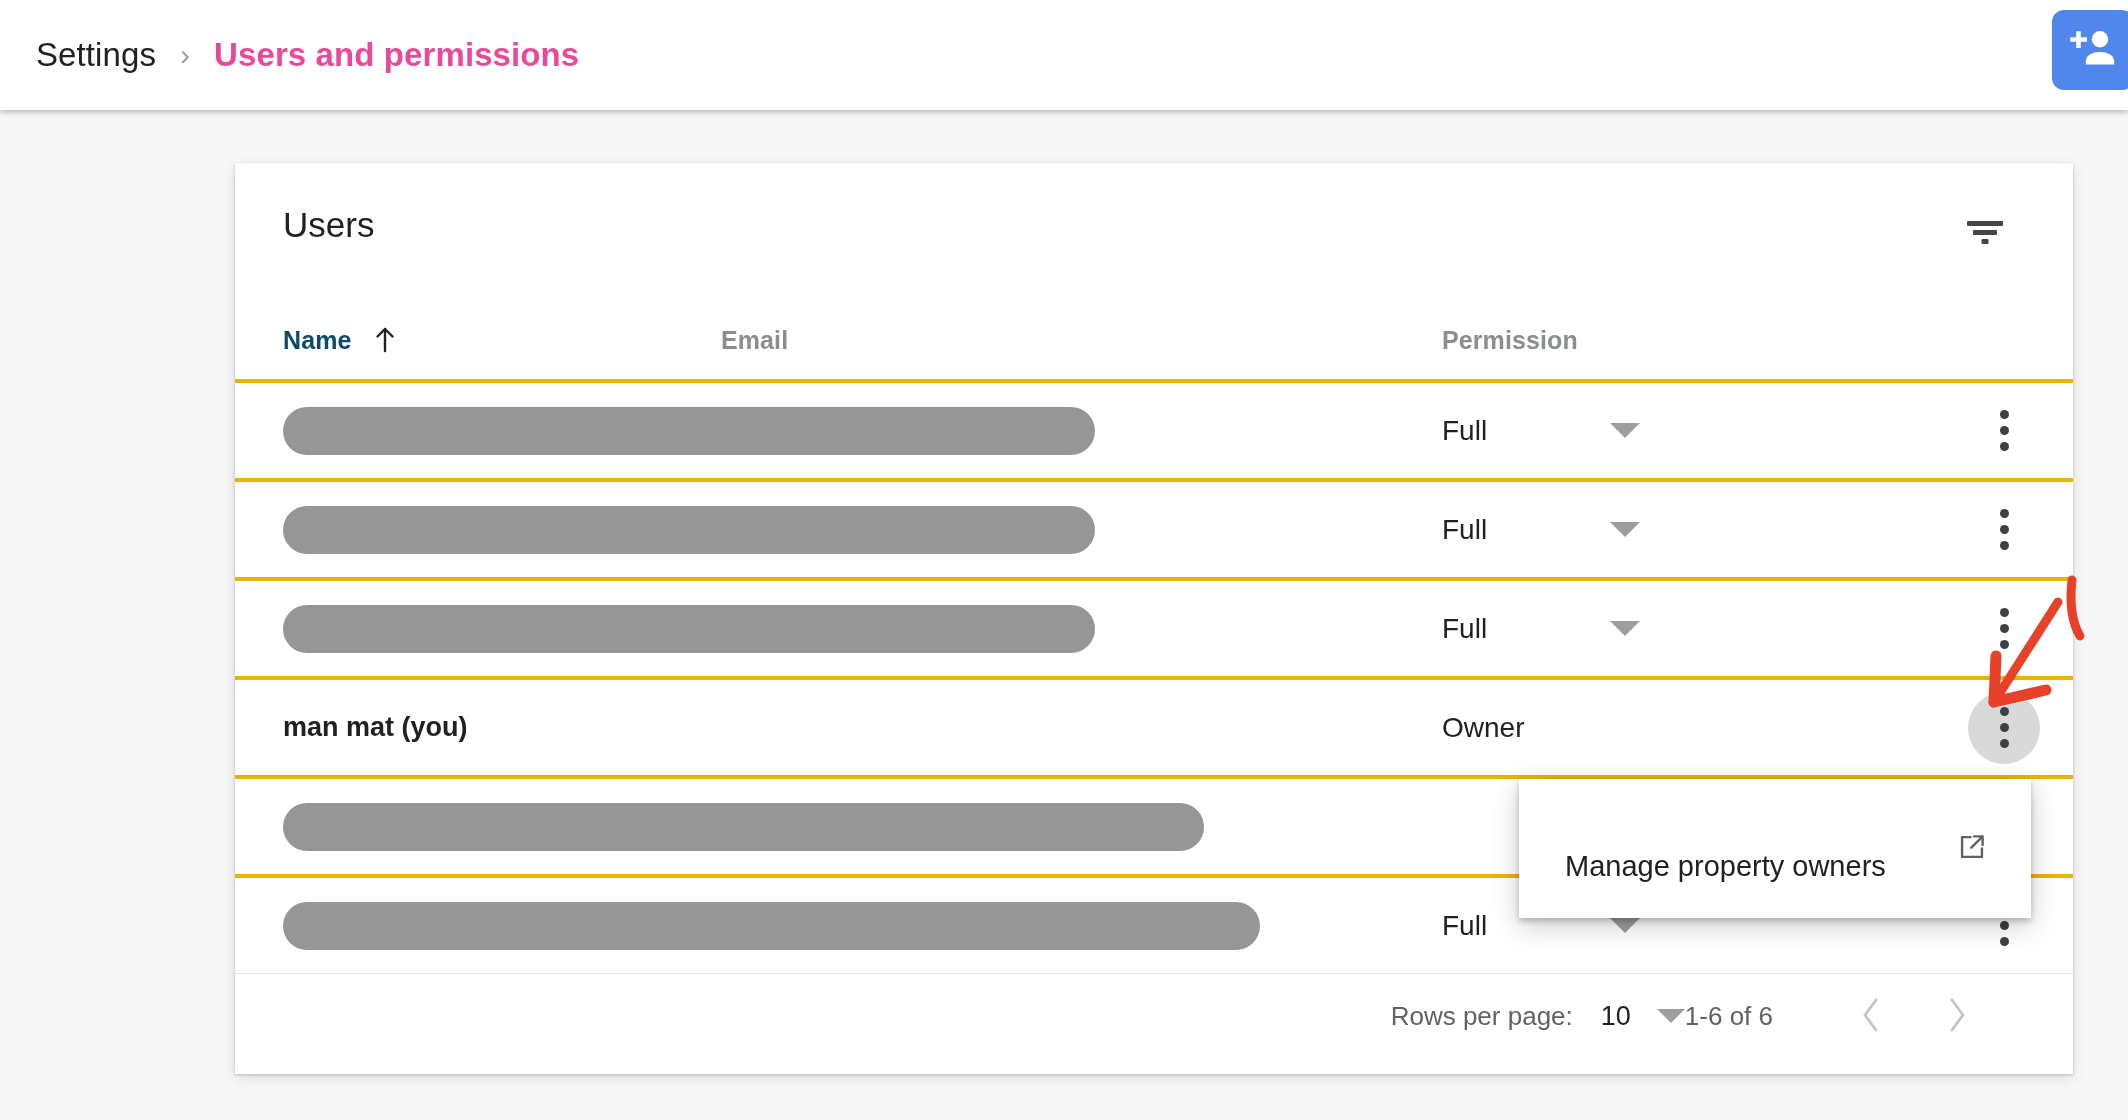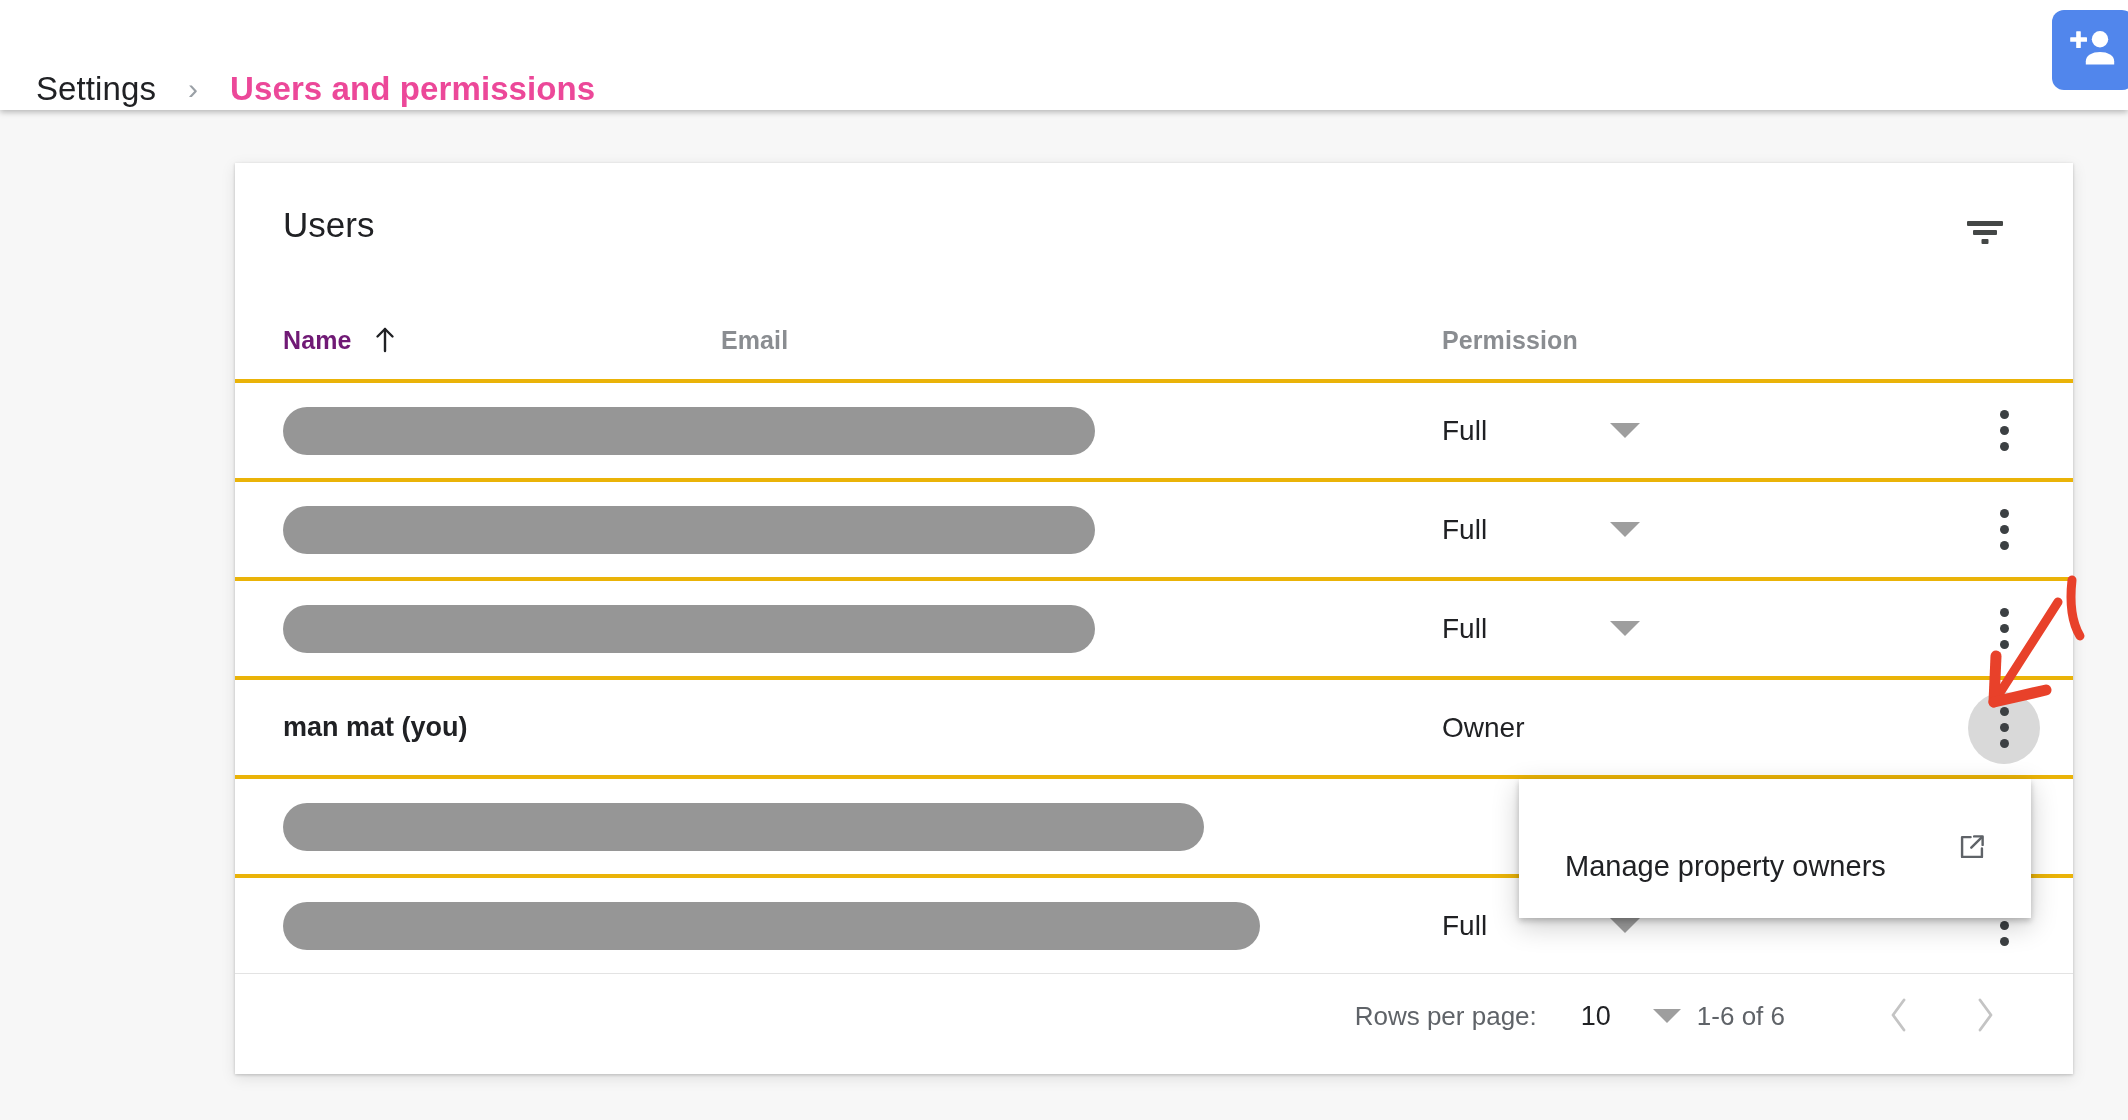--- a/index.html
+++ b/index.html
@@ -25,22 +25,21 @@
     box-shadow: 0 2px 6px rgba(0,0,0,0.28);
     z-index: 30;
   }
   .breadcrumb {
     position: absolute;
     left: 36px;
     top: 0;
     height: 110px;
     display: flex;
     align-items: center;
-    gap: 8px;
-    margin-top: 34px;
+    gap: 0px;
   }
   .crumb-root {
     font-size: 33px;
     color: #202124;
     letter-spacing: .1px;
     font-weight: 400;
   }
   .crumb-sep {
     font-size: 30px;
     color: #9aa0a6;
@@ -164,21 +163,21 @@
     justify-content: center;
   }
 
   .col-head {
     font-size: 25px;
     color: #8a8d91;
     font-weight: 700;
     letter-spacing: .1px;
   }
   .col-head.active {
-    color: #701a75;
+    color: #0c4a6e;
   }
   .sort-arrow {
     display: inline-flex;
     align-items: center;
   }
 
   .name-text {
     font-size: 27px;
     color: #202124;
     font-weight: 700;
@@ -246,23 +245,23 @@
   
   .paginator {
     position: absolute;
     left: 0;
     bottom: 0;
     width: 100%;
     height: 116px;
     display: flex;
     align-items: center;
     justify-content: flex-end;
-    padding-right: 60px;
+    padding-right: 88px;
     box-sizing: border-box;
-    gap: 16px;
+    gap: 0;
   }
   .pg-label {
     font-size: 26px;
     color: #5f6368;
     margin-right: 28px;
   }
   .pg-value {
     font-size: 27px;
     color: #202124;
     font-weight: 400;

